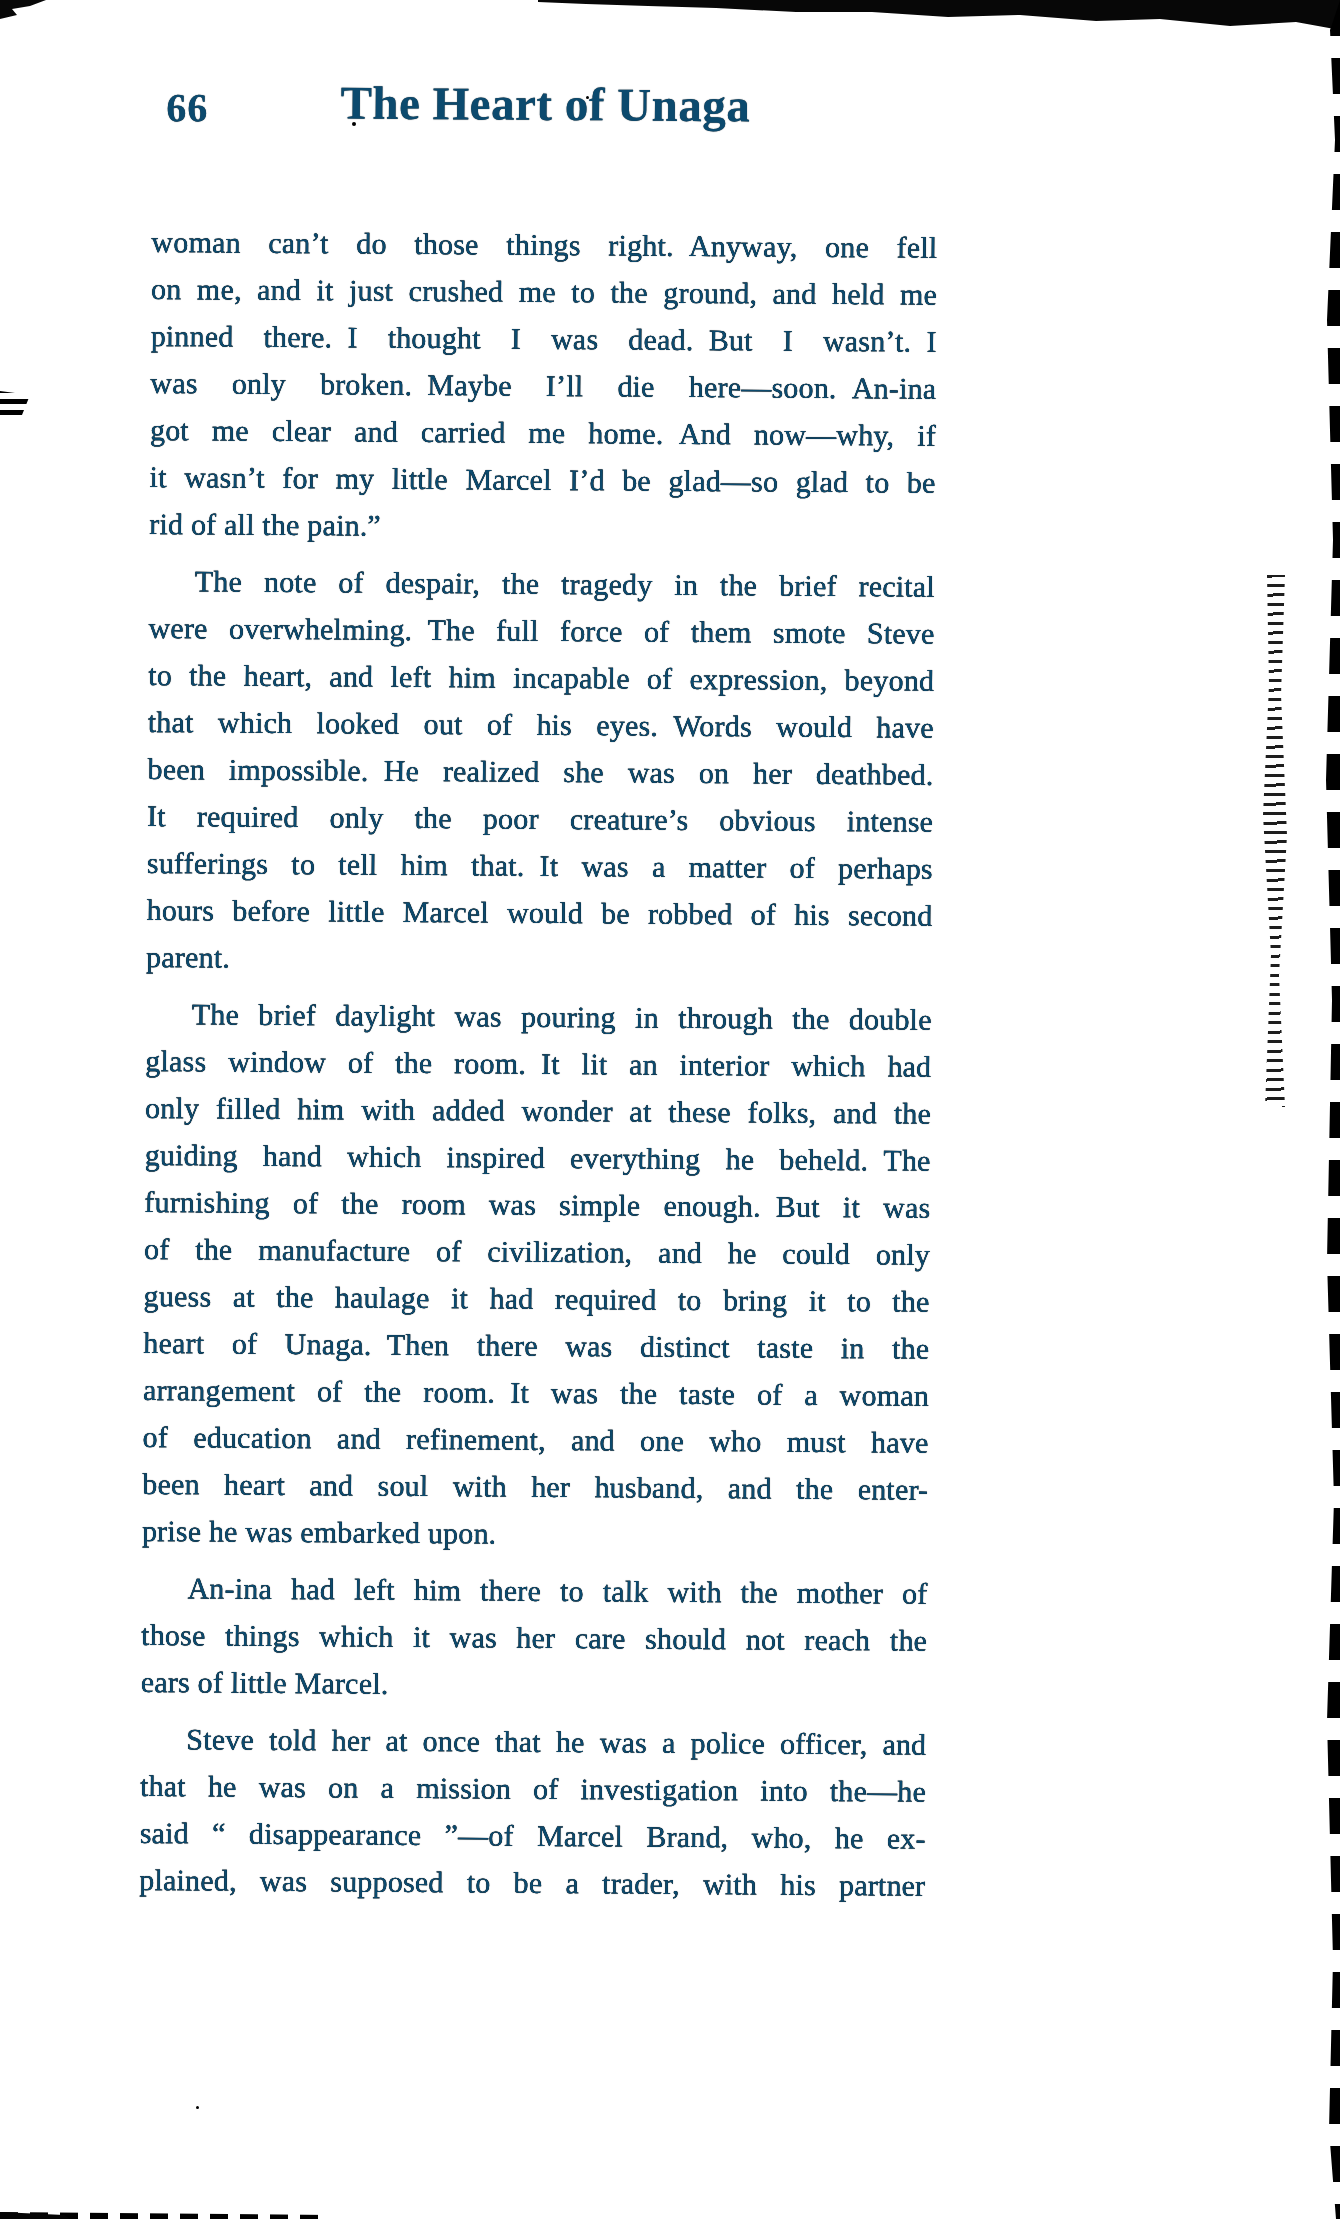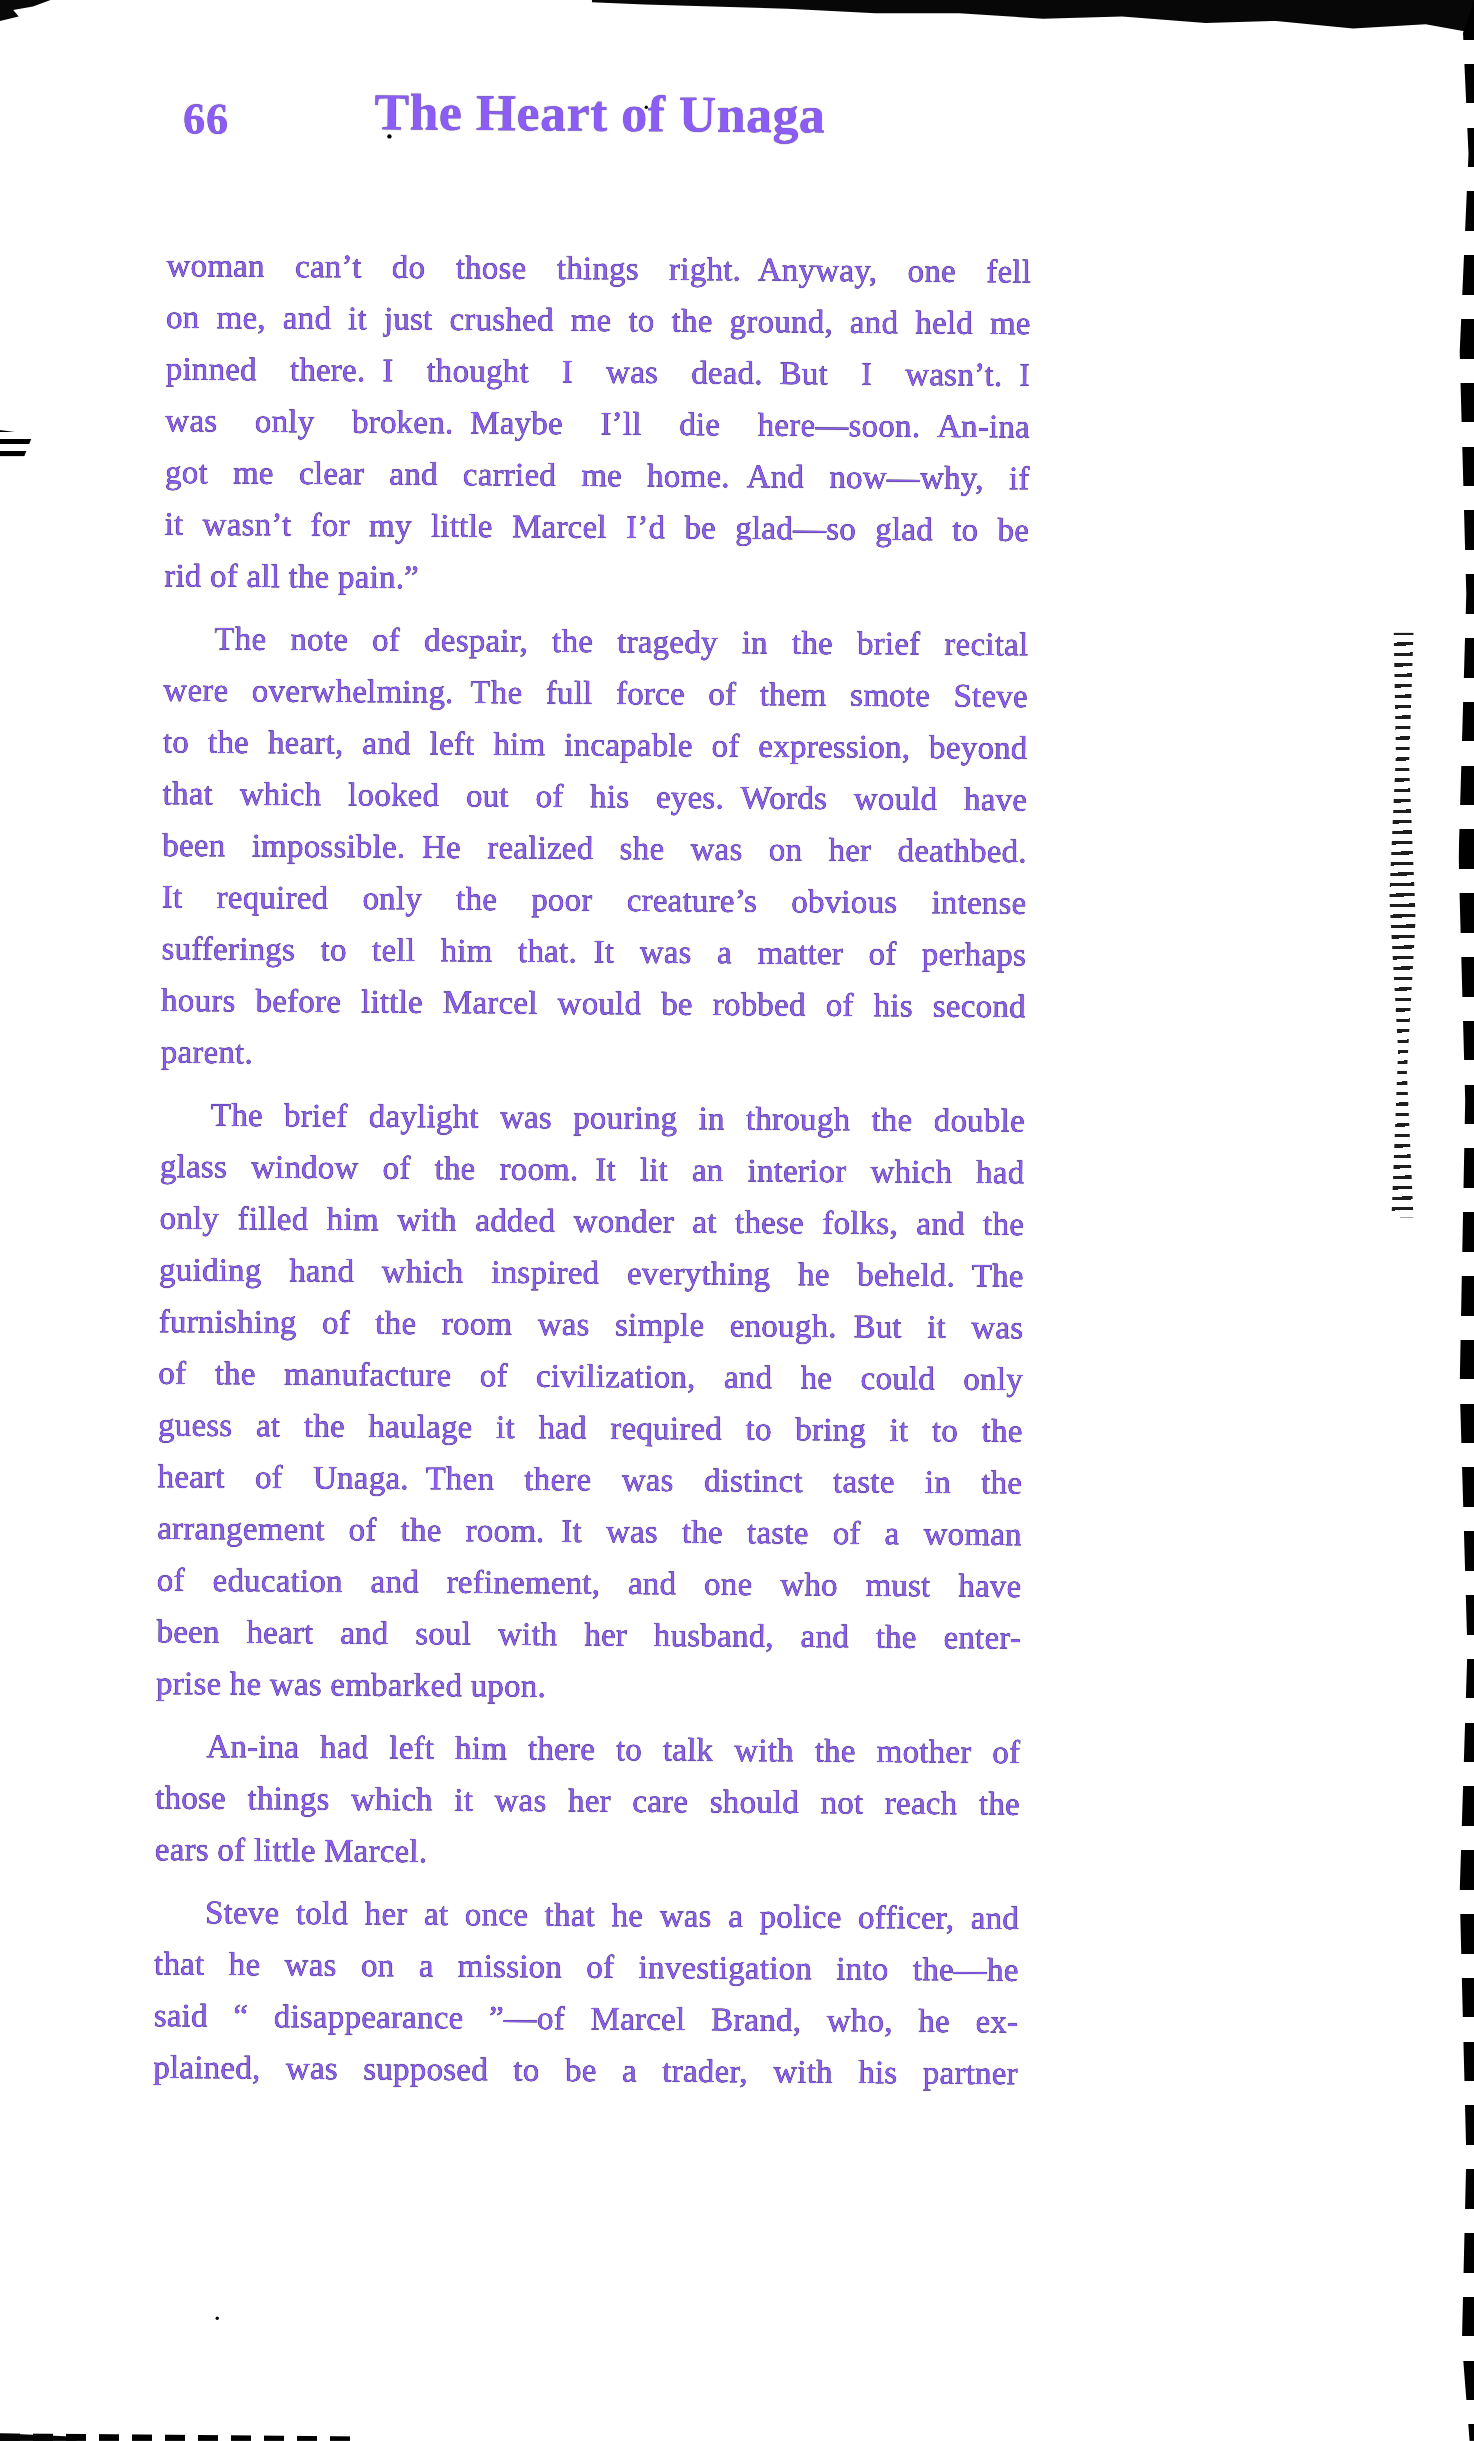--- a/index.html
+++ b/index.html
@@ -3,21 +3,21 @@
 <meta charset="utf-8">
 <style>
   html, body { margin: 0; padding: 0; background: #ffffff; }
   .page {
     position: relative;
     width: 1340px;
     height: 2219px;
     background: #ffffff;
     overflow: hidden;
     font-family: "Liberation Serif", serif;
-    color: #8b5cf6;
+    color: #0c4a6e;
   }
   
   .scan-rotate {
     position: absolute;
     inset: 0;
     transform: rotate(0.42deg);
     transform-origin: 140px 160px;
   }
   .header {
     position: absolute;

